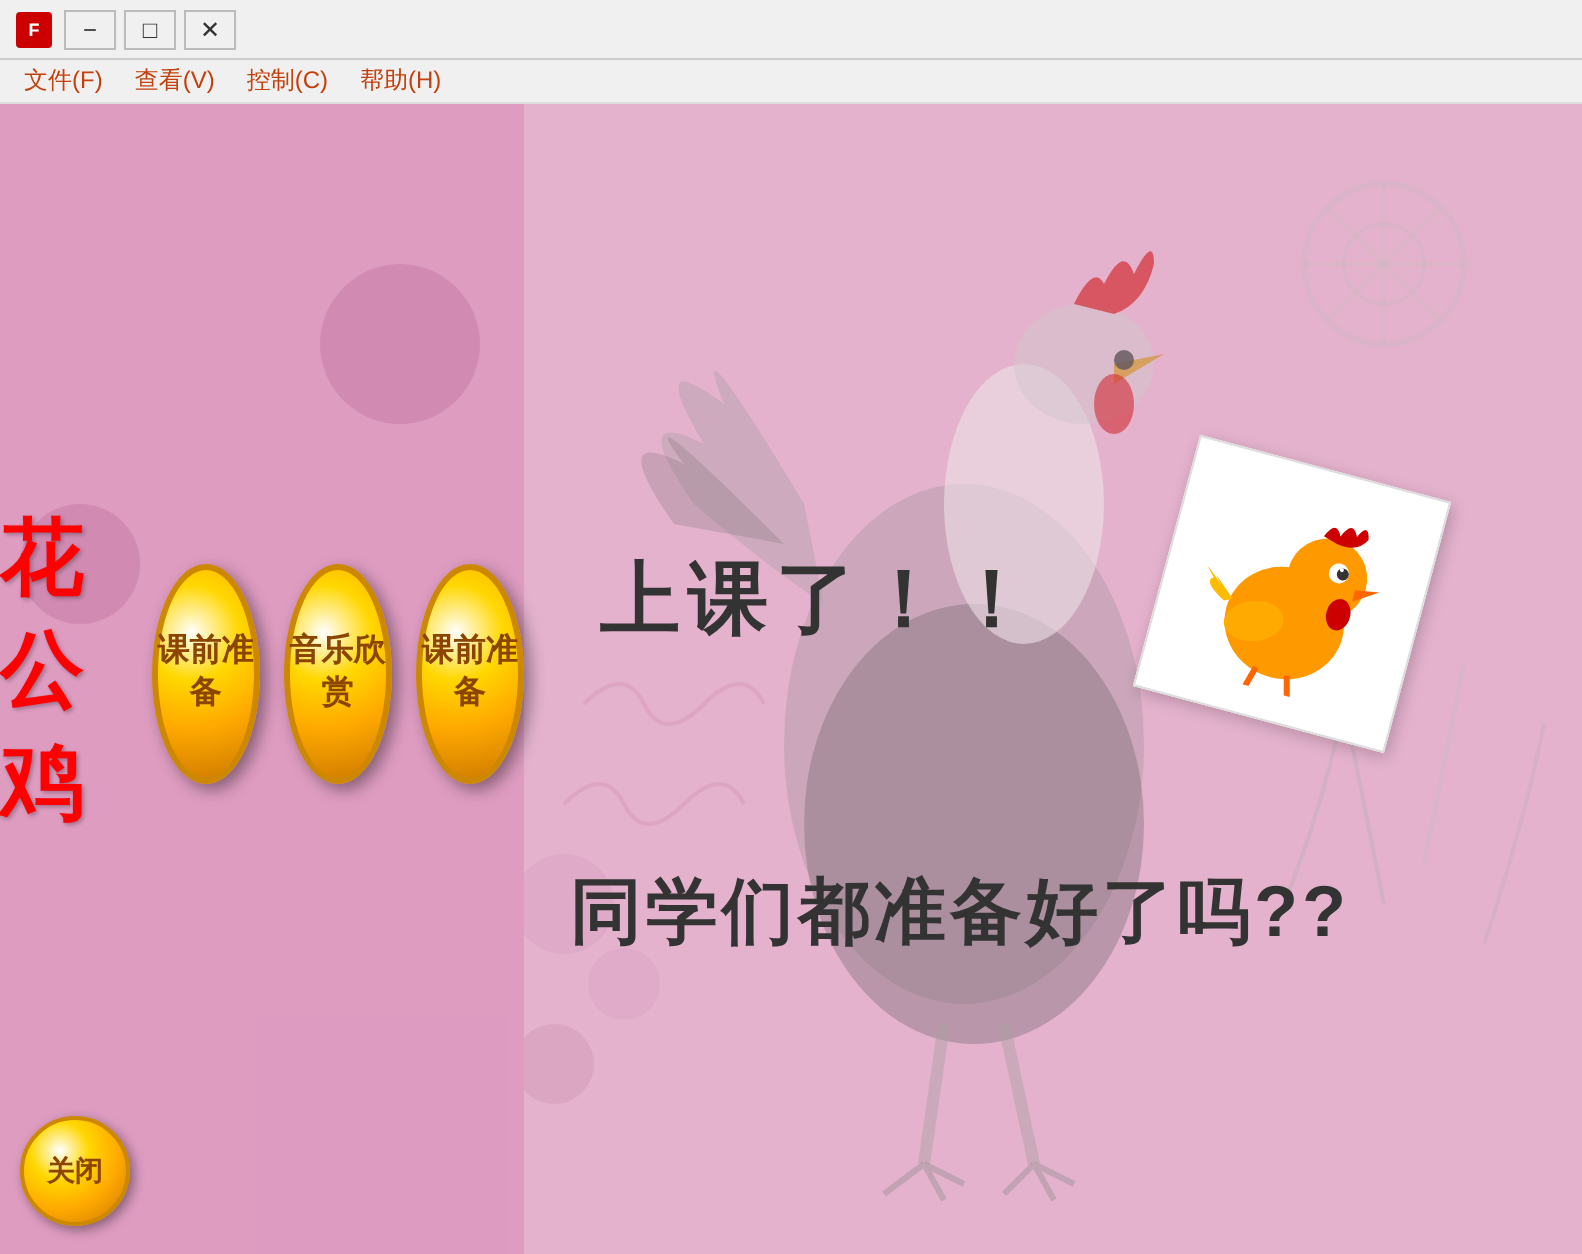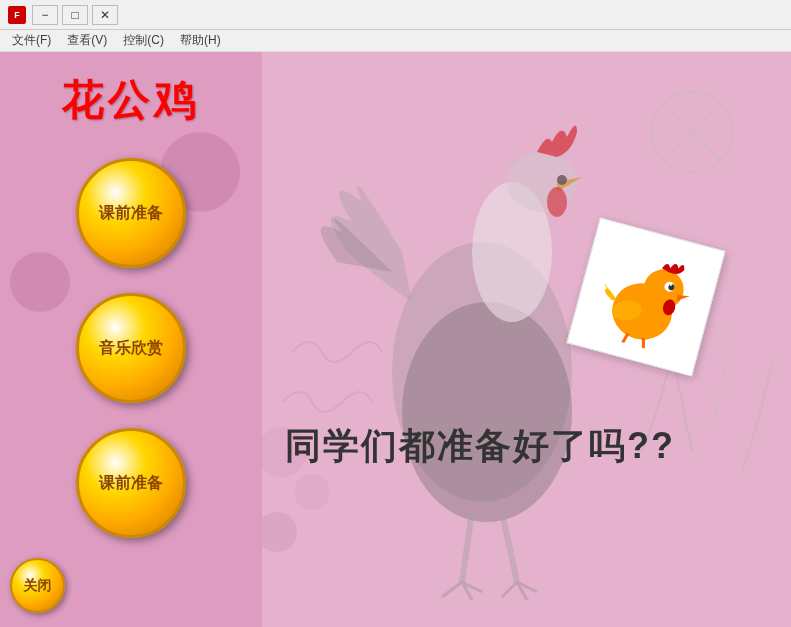--- a/index.html
+++ b/index.html
@@ -51,43 +51,44 @@
       background: #f0f0f0;
       display: flex;
       align-items: center;
       padding: 0 4px;
       border-bottom: 1px solid #ddd;
     }
     .menu-item {
       padding: 2px 8px;
       font-size: 12px;
       cursor: pointer;
-      color: #404040;
+      color: #c2410c;
     }
 
     
     .flash-content {
       width: 791px;
       height: 575px;
       background: #e8b8d0;
       position: relative;
       overflow: hidden;
     }
 
     
     .left-panel {
       position: absolute;
       left: 0; top: 0;
       width: 262px;
       height: 100%;
       background: rgba(220, 150, 190, 0.85);
       display: flex;
-      flex-direction: column;
+      flex-direction: row;
       align-items: center;
       padding-top: 20px;
+      gap: 12px;
     }
 
     
     .title-text {
       font-size: 42px;
       font-weight: bold;
       color: #ff0000;
       text-shadow: 1px 1px 2px rgba(0,0,0,0.3);
       margin-bottom: 30px;
       letter-spacing: 4px;
@@ -125,21 +126,21 @@
       top: 220px;
       font-size: 40px;
       font-weight: bold;
       color: #333;
       letter-spacing: 4px;
       z-index: 20;
     }
     .text-line2 {
       position: absolute;
       left: 285px;
-      top: 370px;
+      top: 380px;
       font-size: 36px;
       font-weight: bold;
       color: #333;
       letter-spacing: 2px;
       z-index: 20;
     }
 
     
     .cartoon-badge {
       position: absolute;
@@ -279,20 +280,21 @@
 
     <div class="nav-button">
       <span class="nav-button-label">音乐欣赏</span>
     </div>
 
     <div class="nav-button">
       <span class="nav-button-label">课前准备</span>
     </div>
   </div>
 
+  <div class="text-line1">上课了！！</div>
   <div class="text-line2">同学们都准备好了吗??</div>
 
   <div class="cartoon-badge">
 
     <svg width="100" height="100" viewBox="0 0 100 100" xmlns="http://www.w3.org/2000/svg">
 
       <ellipse cx="50" cy="65" rx="30" ry="28" fill="#ff9900"></ellipse>
 
       <ellipse cx="35" cy="68" rx="15" ry="10" fill="#ffaa00" transform="rotate(-20 35 68)"></ellipse>
 

